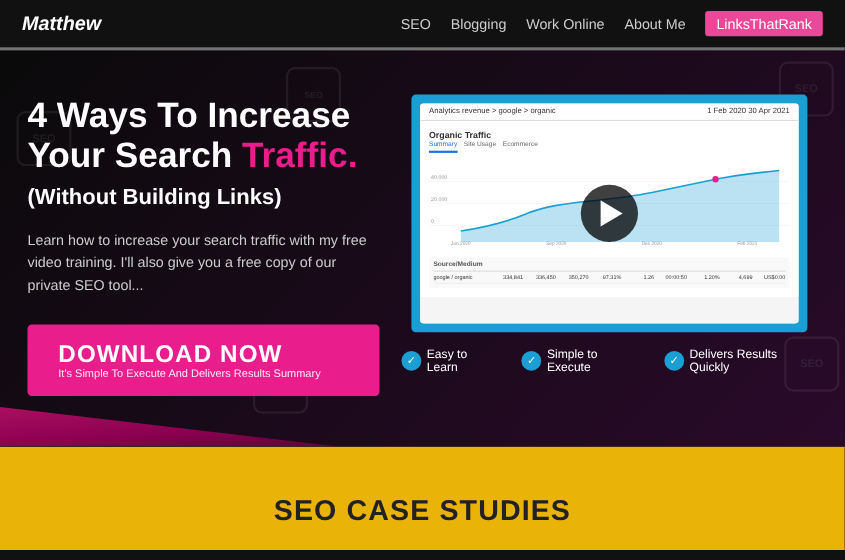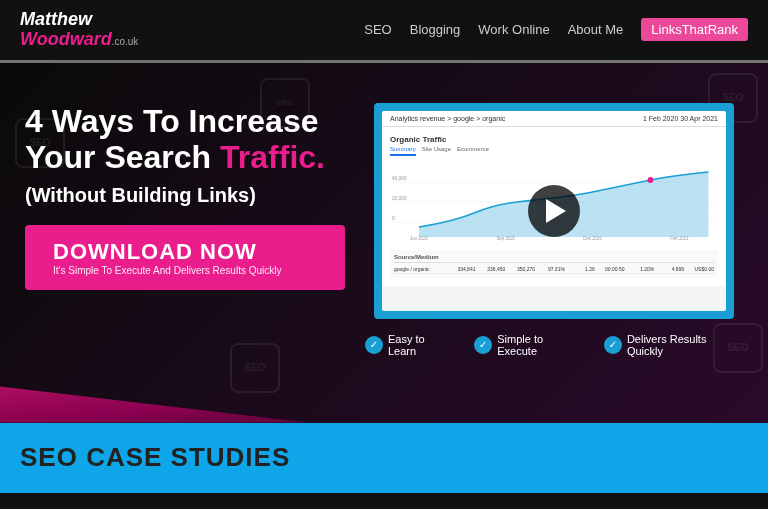--- a/index.html
+++ b/index.html
@@ -321,42 +321,39 @@
       display: flex;
       align-items: center;
       justify-content: center;
       color: #fff;
       font-size: 10px;
       flex-shrink: 0;
     }
 
     
     .case-studies {
-      background: #0ea5e9;
-      padding: 19px 20px 20px;
-      text-align: left;
+      background: #eab308;
+      padding: 43px 20px 20px;
+      text-align: center;
     }
 
     .case-studies-title {
       font-size: 26px;
       font-weight: 900;
       color: #222;
       letter-spacing: 1px;
     }
   </style>
 </head>
 <body>
 
 <header>
   <div class="logo">
     <div>
       <span class="logo-matthew">Matthew</span>
-    </div>
-    <div>
-      <span class="logo-woodward">Woodward</span><span class="logo-domain">.co.uk</span>
     </div>
   </div>
 
   <nav>
     <a href="#">SEO</a>
     <a href="#">Blogging</a>
     <a href="#">Work Online</a>
     <a href="#">About Me</a>
     <a href="#" class="nav-links-rank">LinksThatRank</a>
   </nav>
@@ -371,24 +368,25 @@
     <div class="bg-icon" style="top:10px; right:10px;">SEO</div>
     <div class="bg-icon" style="bottom:50px; right:5px;">SEO</div>
   </div>
 
   <div class="hero-left">
     <h1 class="hero-title">
       <span>4 Ways To Increase</span><br>
       <span>Your Search </span><span class="highlight">Traffic.</span>
     </h1>
     <div class="hero-subtitle">(Without Building Links)</div>
+    <p class="hero-description">Learn how to increase your search traffic with my free video training.  I'll also give you a free copy of our private SEO tool...</p>
 
     <button class="download-btn">
       <span class="download-btn-main">DOWNLOAD NOW</span>
-      <span class="download-btn-sub">It's Simple To Execute And Delivers Results Quickly</span>
+      <span class="download-btn-sub">It's Simple To Execute And Delivers Results Summary</span>
     </button>
   </div>
 
   <div class="hero-right">
     <div class="video-container">
       <div class="video-inner">
         <div class="analytics-screen">
 
           <div class="analytics-header">
             <span>Analytics revenue &gt; google &gt; organic</span>

